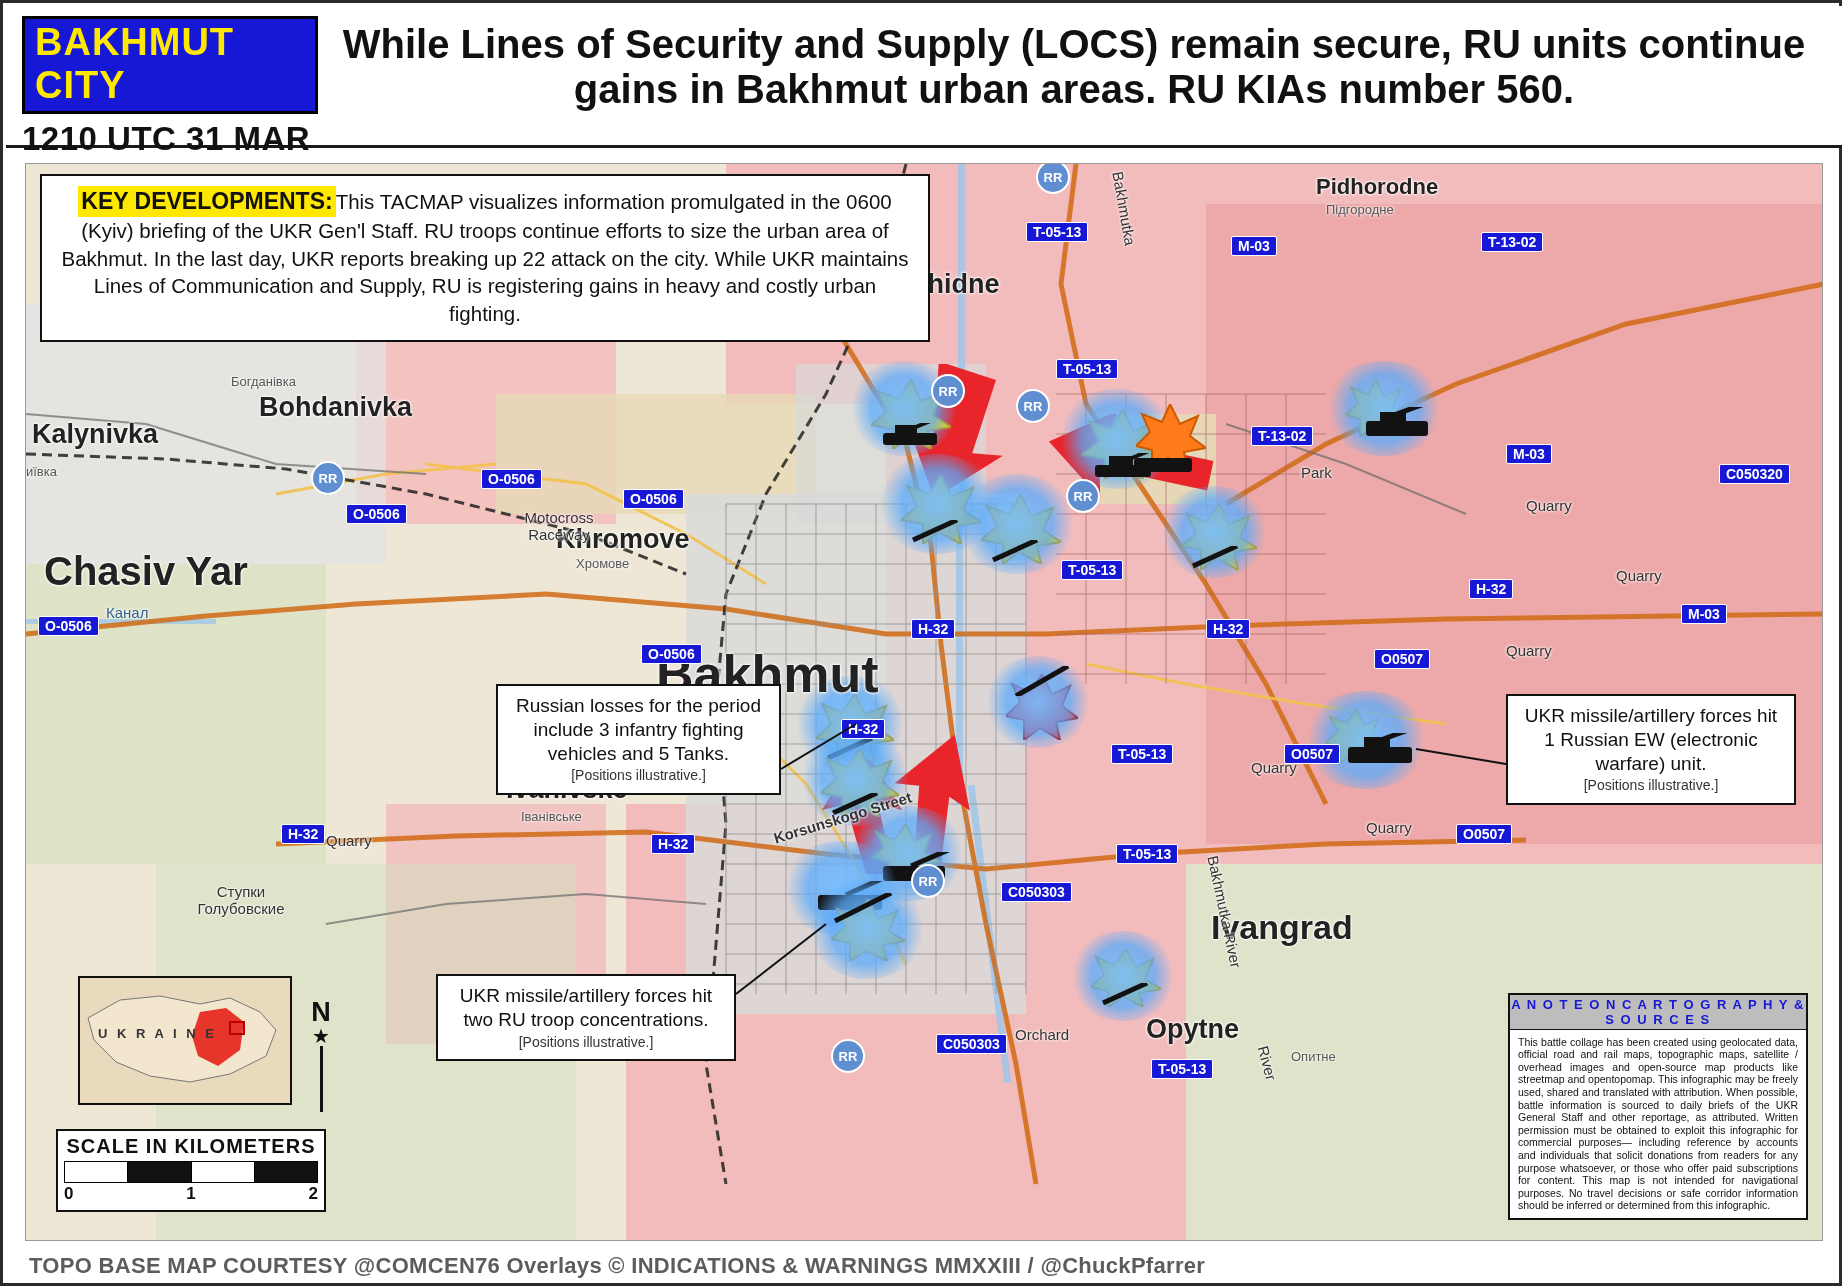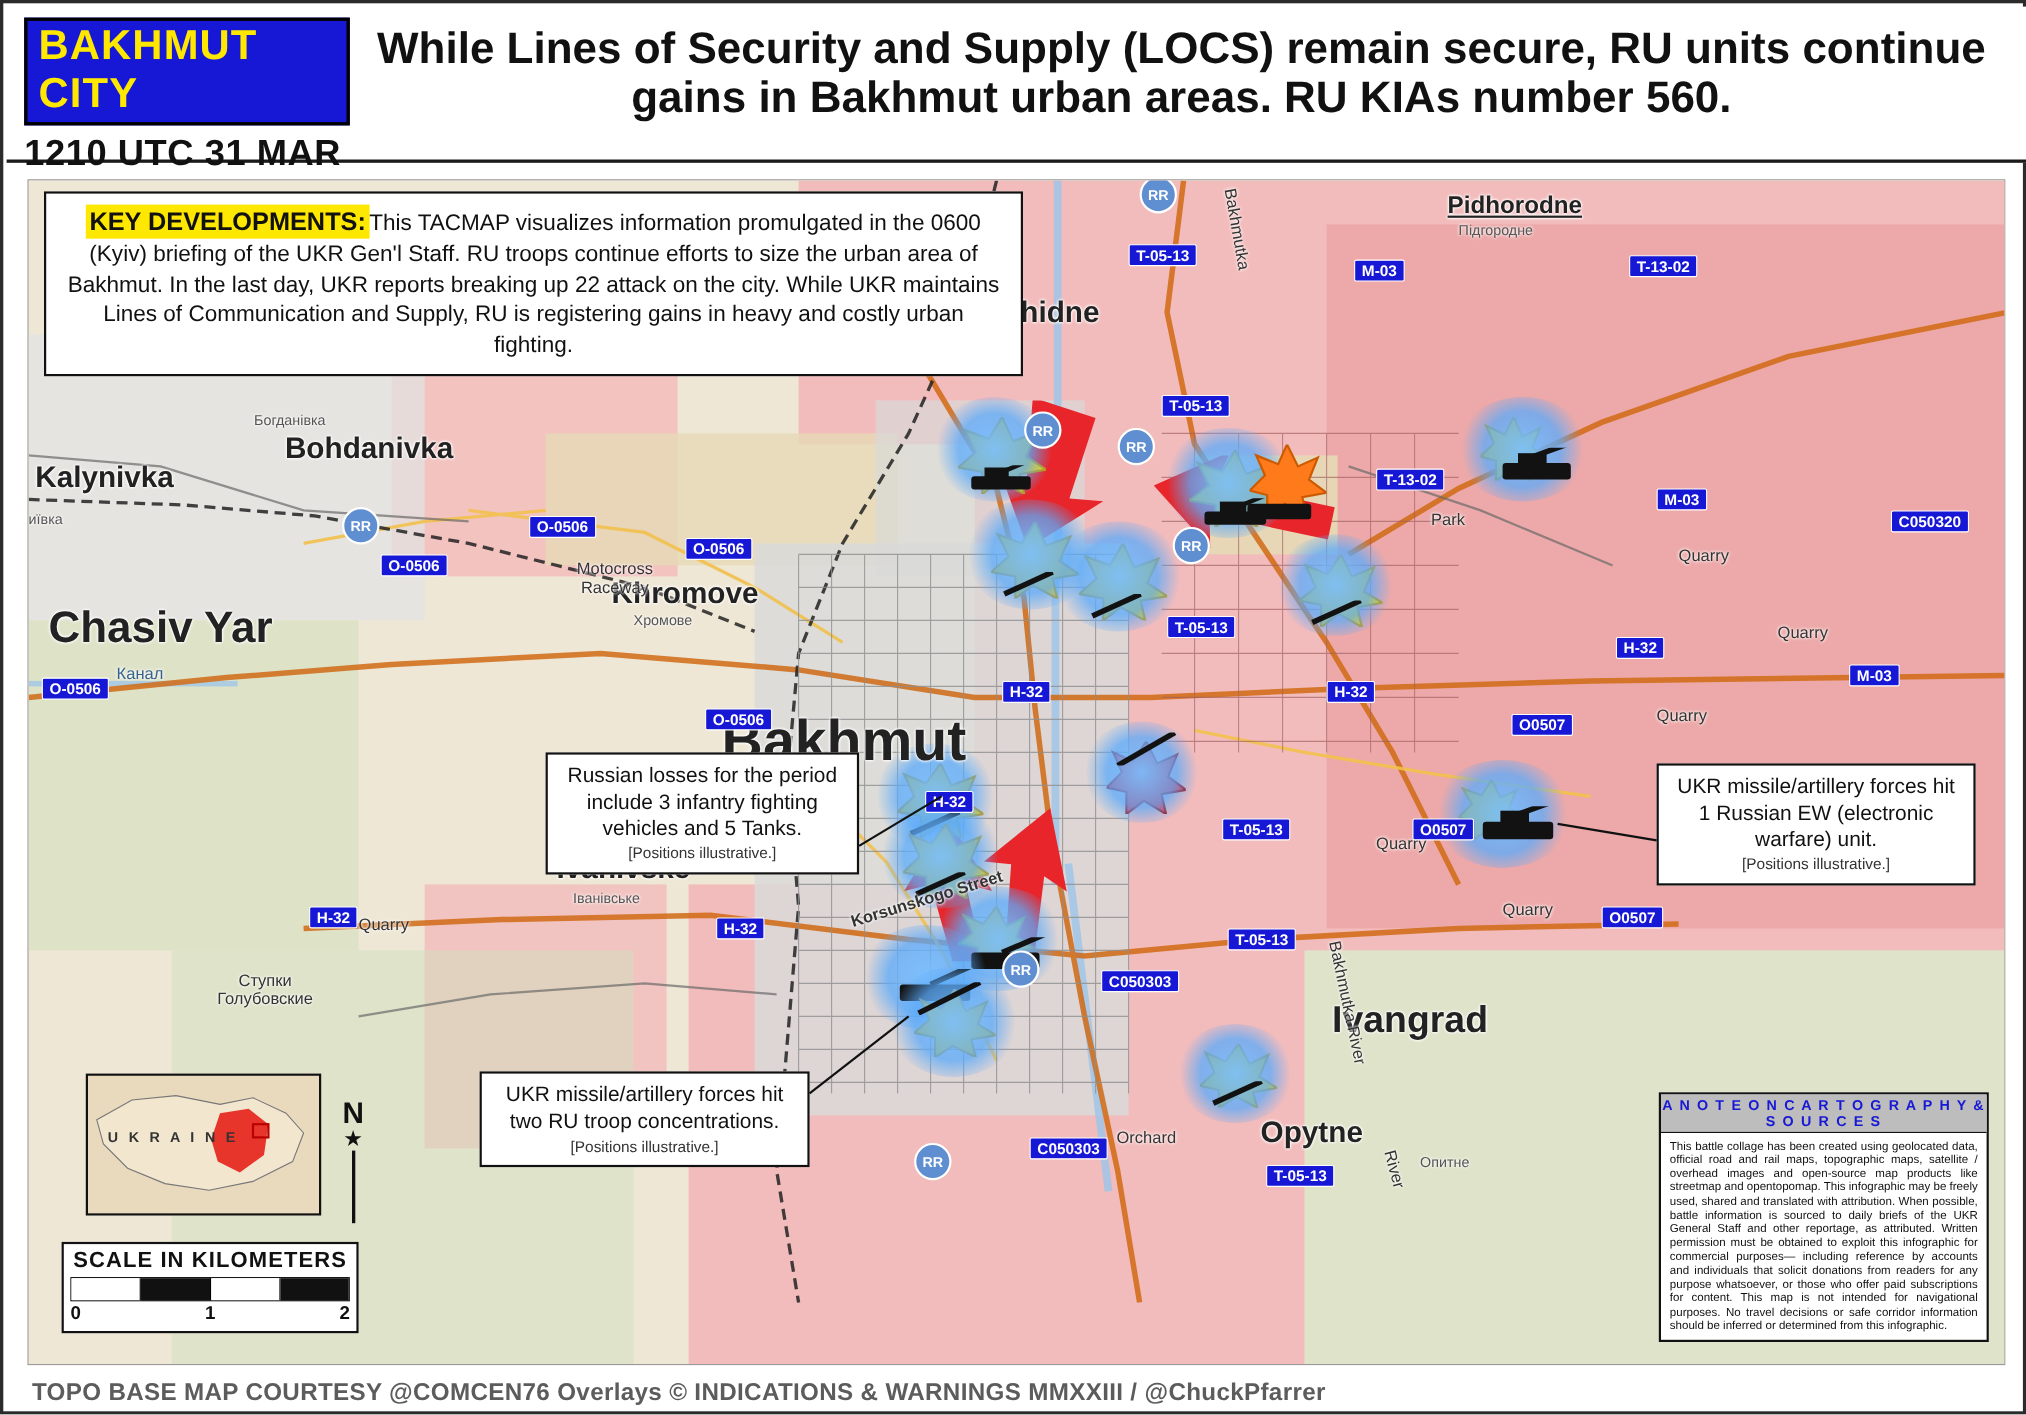--- a/index.html
+++ b/index.html
@@ -328,21 +328,21 @@
     <div class="lbl" style="left:630px;top:480px;font-size:52px;">Bakhmut</div>
     <div class="lbl" style="left:18px;top:385px;font-size:40px;">Chasiv Yar</div>
     <div class="lbl" style="left:190px;top:228px;font-size:27px;margin-left:43px;">Bohdanivka</div>
     <div class="lbl-cyr" style="left:205px;top:210px;">Богданівка</div>
     <div class="lbl" style="left:6px;top:255px;font-size:27px;">Kalynivka</div>
     <div class="lbl-cyr" style="left:0;top:300px;">иївка</div>
     <div class="lbl" style="left:530px;top:360px;font-size:27px;">Khromove</div>
     <div class="lbl-cyr" style="left:550px;top:392px;">Хромове</div>
     <div class="lbl" style="left:870px;top:105px;font-size:27px;">Yahidne</div>
     <div class="lbl-cyr" style="left:810px;top:70px;">Ягідне</div>
-    <div class="lbl" style="left:1290px;top:10px;font-size:22px;text-decoration:underline;">Pidhorodne</div>
+    <div class="lbl" style="left:1290px;top:10px;font-size:22px;">Pidhorodne</div>
     <div class="lbl-cyr" style="left:1300px;top:38px;">Підгородне</div>
     <div class="lbl" style="left:480px;top:610px;font-size:27px;">Ivanivske</div>
     <div class="lbl-cyr" style="left:495px;top:645px;">Іванівське</div>
     <div class="lbl" style="left:1185px;top:744px;font-size:34px;text-align:right;">Ivangrad</div>
     <div class="lbl" style="left:1120px;top:850px;font-size:27px;">Opytne</div>
     <div class="lbl-cyr" style="left:1265px;top:885px;">Опитне</div>
 
     <div class="lbl-sm" style="left:478px;top:345px;width:110px;text-align:center;"><span>Motocross Raceway</span></div>
     <div class="lbl-sm" style="left:1275px;top:300px;">Park</div>
     <div class="lbl-sm" style="left:1500px;top:333px;">Quarry</div>

